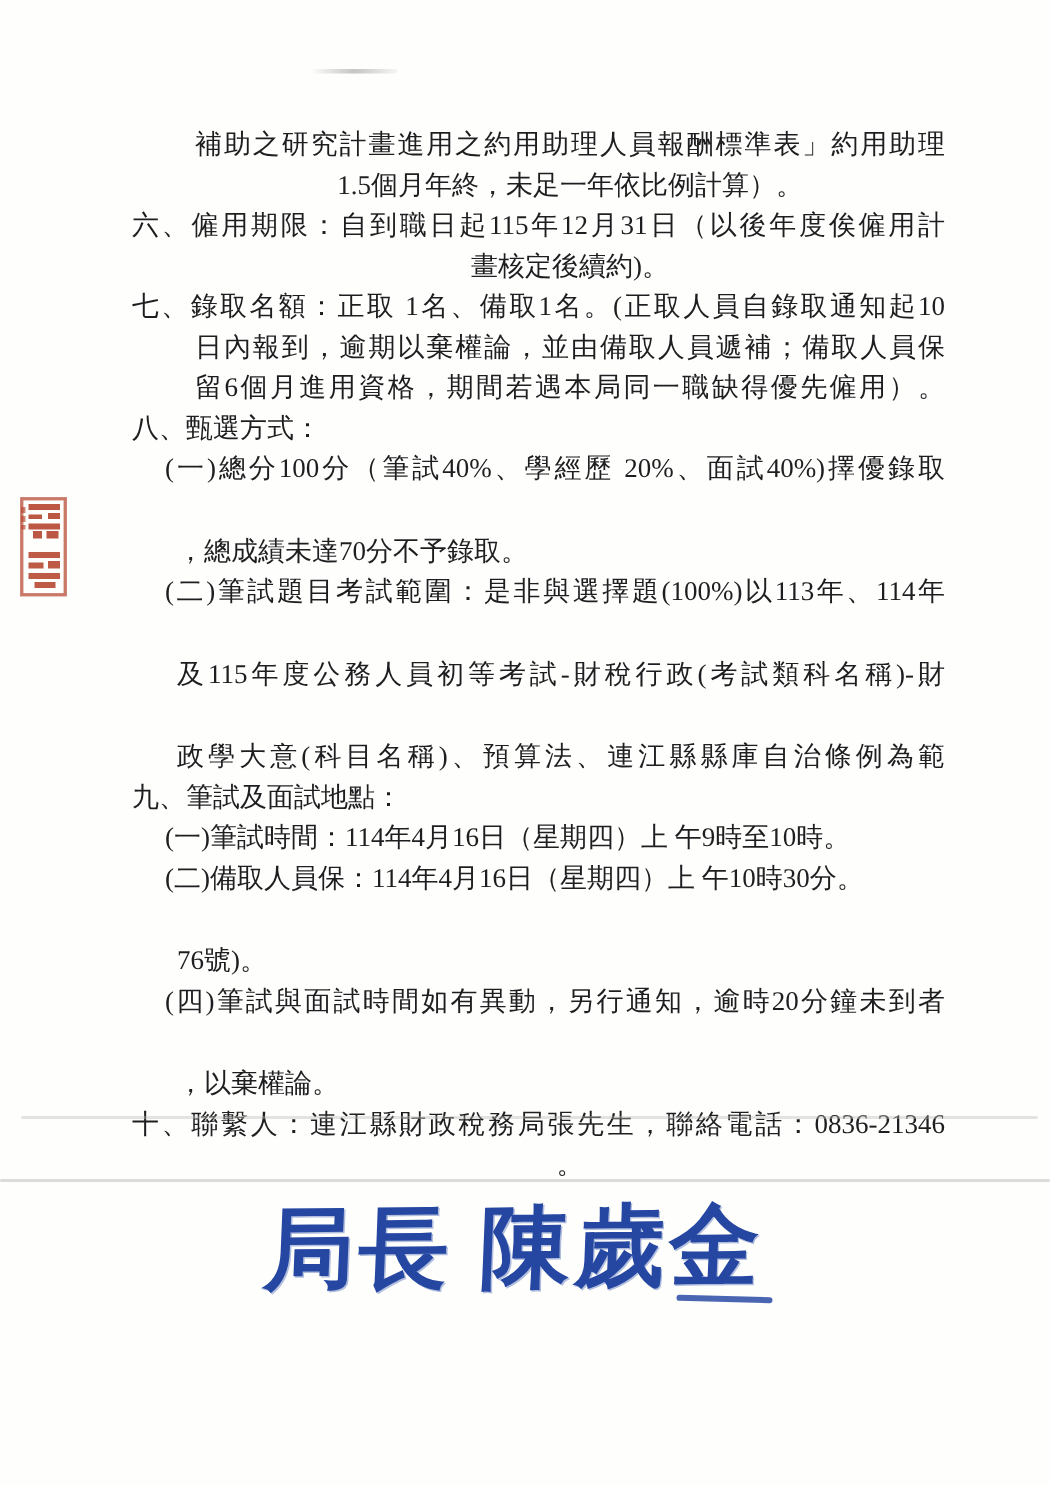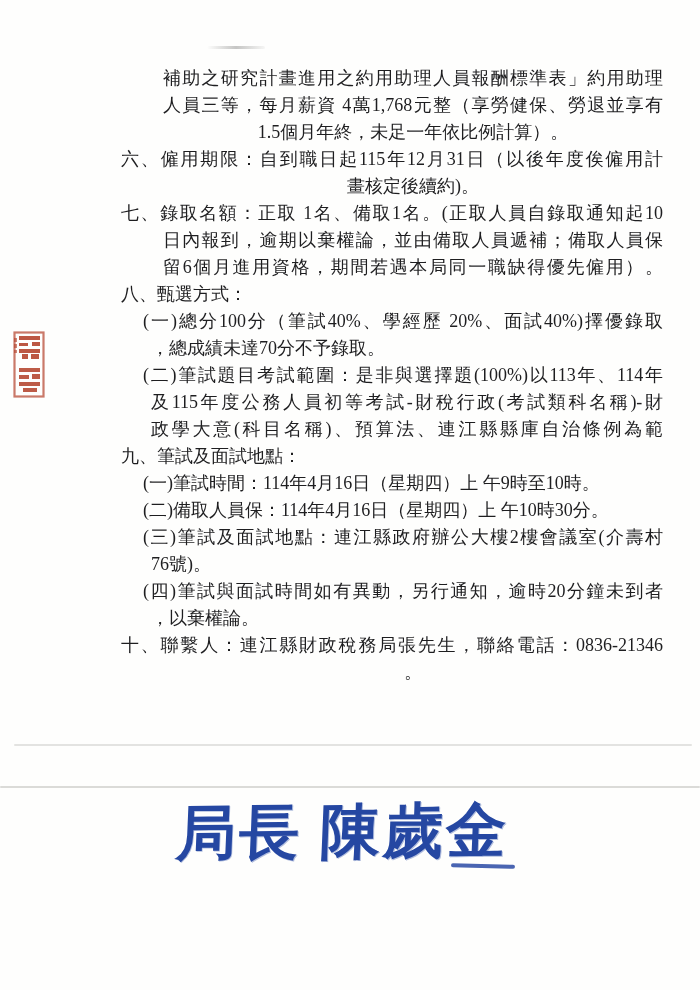--- a/index.html
+++ b/index.html
@@ -7,40 +7,39 @@
     position:relative;
     width:700px;height:990px;
     background:#fefefd;
     overflow:hidden;
     font-family:"Liberation Serif","DejaVu Serif",serif;
     color:#1d1d1f;
   }
   
   #doc-body{
     position:absolute;
-    top:65px;left:0;
+    top:83px;left:0;
     width:630px;
-    padding-left:33px;
   }
   .line{
     font-size:18px;
     line-height:27px;
     white-space:nowrap;
     color:#1e1e20;
     text-rendering:optimizeLegibility;
   }
   .line.j{
     white-space:normal;
     text-align:justify;
     text-align-last:justify;
   }
   .ind-cont-item{padding-left:130px;text-align:center;}
   .ind-item{padding-left:130px;text-indent:-42px;}
   .ind-sub{padding-left:118px;text-indent:-19px;margin-left:11px;}
-  .ind-sub-cont{padding-left:118px;}
+  .ind-sub-cont{padding-left:118px;margin-top:28px;}
 
   
   #red-seal{
     position:absolute;
     left:13px;top:331px;
     width:32px;height:67px;
   }
   
   #signature{
     position:absolute;
@@ -111,37 +110,35 @@
       <path d="M6 37h21v4H6z"></path>
       <path d="M6 44h10v4H6z"></path>
       <path d="M19 43h8v5h-8z"></path>
       <path d="M6 51h21v4H6z"></path>
       <path d="M10 57h14v4H10z"></path>
     </g>
   </svg>
 
   <div id="doc-body">
       <div class="line ind-cont-item j">補助之研究計畫進用之約用助理人員報酬標準表」約用助理</div>
-      <div class="line ind-cont-item j">人員三等，每月薪資 4萬1,768元整（享勞健保、勞退並享有</div>
       <div class="line ind-cont-item">1.5個月年終，未足一年依比例計算）。</div>
       <div class="line ind-item j">六、僱用期限：自到職日起115年12月31日（以後年度俟僱用計</div>
       <div class="line ind-cont-item">畫核定後續約)。</div>
       <div class="line ind-item j">七、錄取名額：正取 1名、備取1名。(正取人員自錄取通知起10</div>
       <div class="line ind-cont-item j">日內報到，逾期以棄權論，並由備取人員遞補；備取人員保</div>
       <div class="line ind-cont-item j">留6個月進用資格，期間若遇本局同一職缺得優先僱用）。</div>
       <div class="line ind-item">八、甄選方式：</div>
       <div class="line ind-sub j">(一)總分100分（筆試40%、學經歷 20%、面試40%)擇優錄取</div>
       <div class="line ind-sub-cont">，總成績未達70分不予錄取。</div>
       <div class="line ind-sub j">(二)筆試題目考試範圍：是非與選擇題(100%)以113年、114年</div>
       <div class="line ind-sub-cont j">及115年度公務人員初等考試-財稅行政(考試類科名稱)-財</div>
       <div class="line ind-sub-cont j">政學大意(科目名稱)、預算法、連江縣縣庫自治條例為範</div>
       <div class="line ind-item">九、筆試及面試地點：</div>
       <div class="line ind-sub">(一)筆試時間：114年4月16日（星期四）上 午9時至10時。</div>
       <div class="line ind-sub">(二)備取人員保：114年4月16日（星期四）上 午10時30分。</div>
-      <div class="line ind-sub j">(三)筆試及面試地點：連江縣政府辦公大樓2樓會議室(介壽村</div>
       <div class="line ind-sub-cont">76號)。</div>
       <div class="line ind-sub j">(四)筆試與面試時間如有異動，另行通知，逾時20分鐘未到者</div>
       <div class="line ind-sub-cont">，以棄權論。</div>
       <div class="line ind-item j">十、聯繫人：連江縣財政稅務局張先生，聯絡電話：0836-21346</div>
       <div class="line ind-cont-item">。</div>
     </div>
 
   <div id="fold-1" class="fold-line"></div>
   <div id="fold-2" class="fold-line"></div>
 

